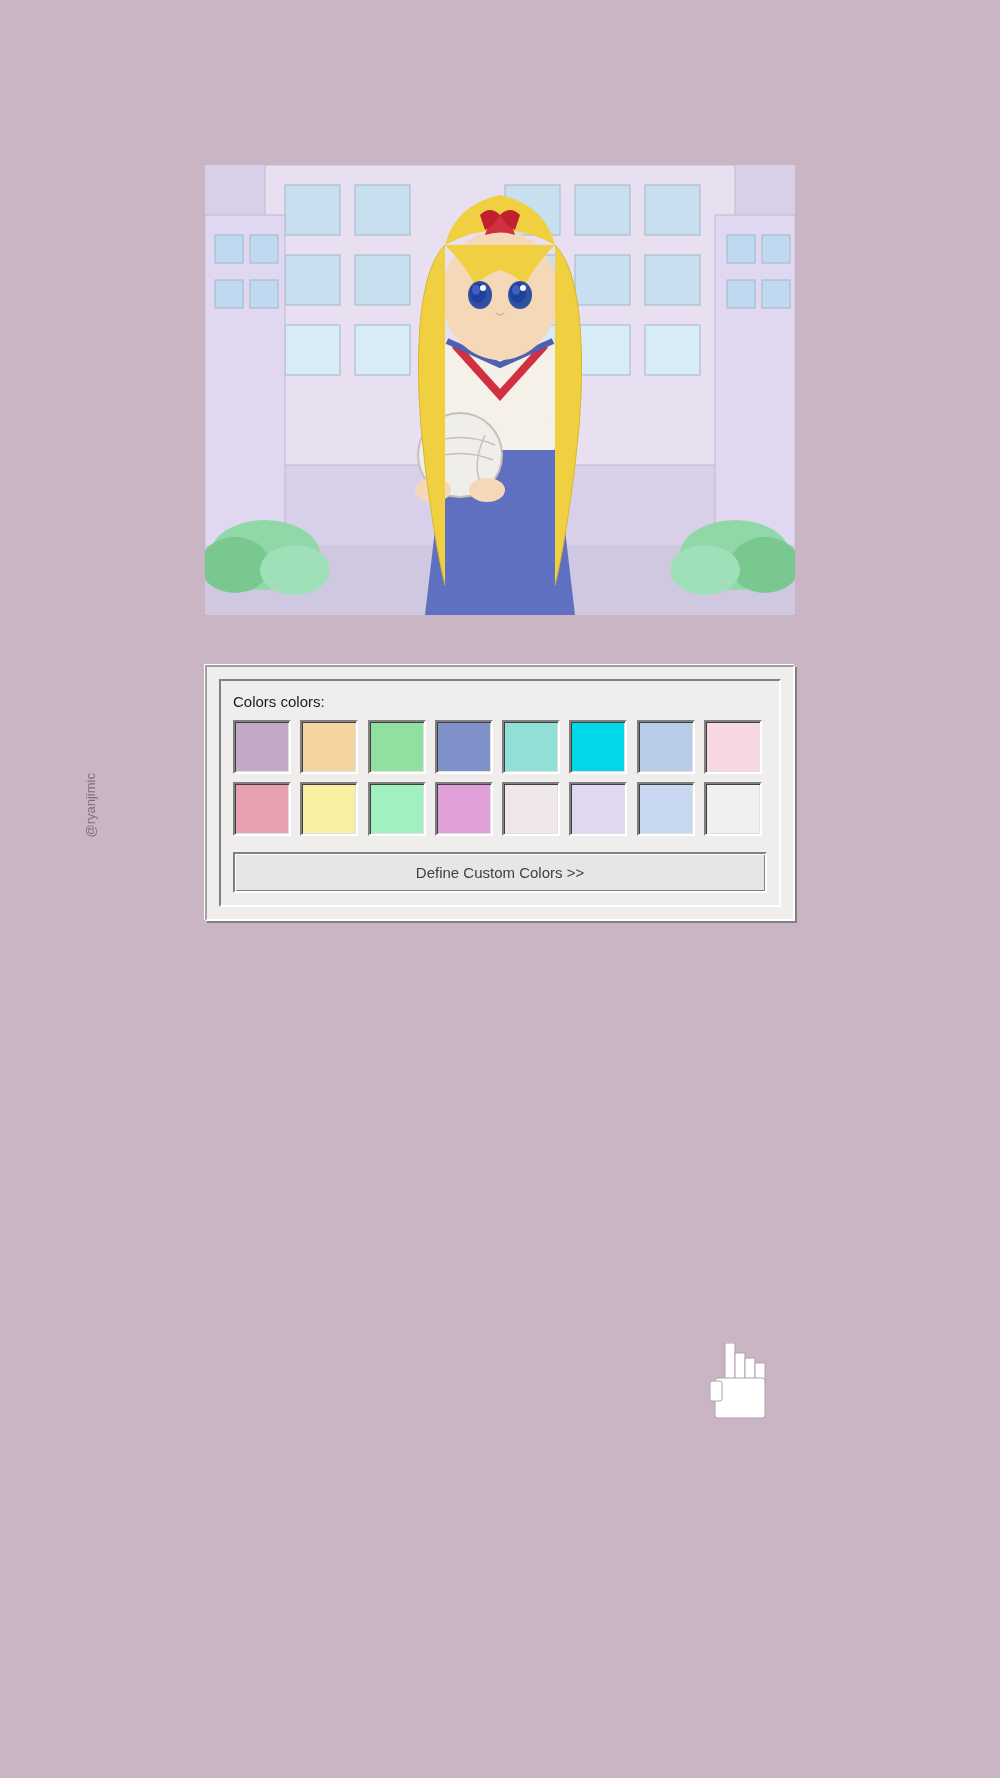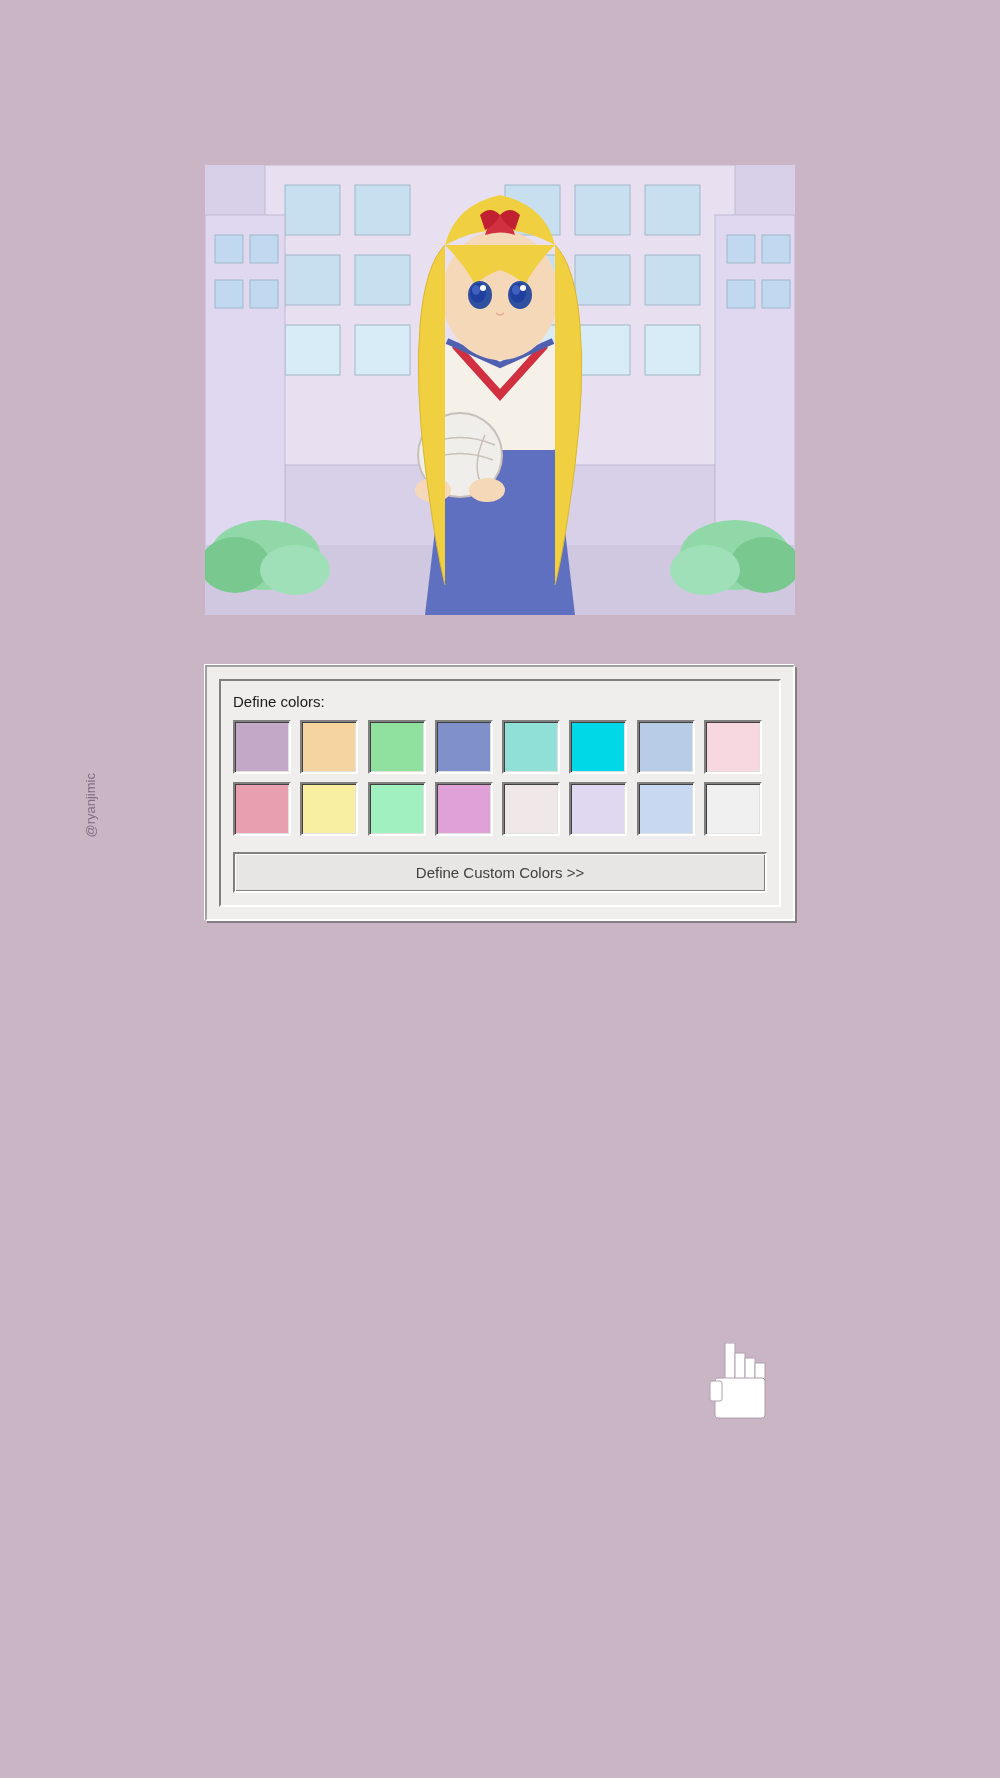--- a/index.html
+++ b/index.html
@@ -204,21 +204,21 @@
     <ellipse cx="311" cy="125" rx="4" ry="5" fill="#4060c0"></ellipse>
     <circle cx="278" cy="123" r="3" fill="white"></circle>
     <circle cx="318" cy="123" r="3" fill="white"></circle>
 
     <path d="M291 148 Q295 152 299 148" fill="none" stroke="#e8a898" stroke-width="1.5"></path>
   </svg>
 </div>
 
 <div class="color-picker-dialog">
   <div class="dialog-inner">
-    <div class="custom-colors-label">Define colors:</div>
+    <div class="custom-colors-label">Colors colors:</div>
     
     <div class="color-grid" id="row1">
     <div class="color-swatch" title="mauve" style="background-color: rgb(196, 168, 200);"></div>
         <div class="color-swatch" title="peach" style="background-color: rgb(245, 212, 160);"></div>
         <div class="color-swatch" title="mint" style="background-color: rgb(144, 224, 160);"></div>
         <div class="color-swatch" title="periwinkle" style="background-color: rgb(128, 144, 200);"></div>
         <div class="color-swatch" title="light-teal" style="background-color: rgb(144, 224, 216);"></div>
         <div class="color-swatch" title="cyan" style="background-color: rgb(0, 216, 232);"></div>
         <div class="color-swatch" title="light-blue" style="background-color: rgb(184, 204, 232);"></div>
         <div class="color-swatch" title="light-pink" style="background-color: rgb(248, 216, 224);"></div>

